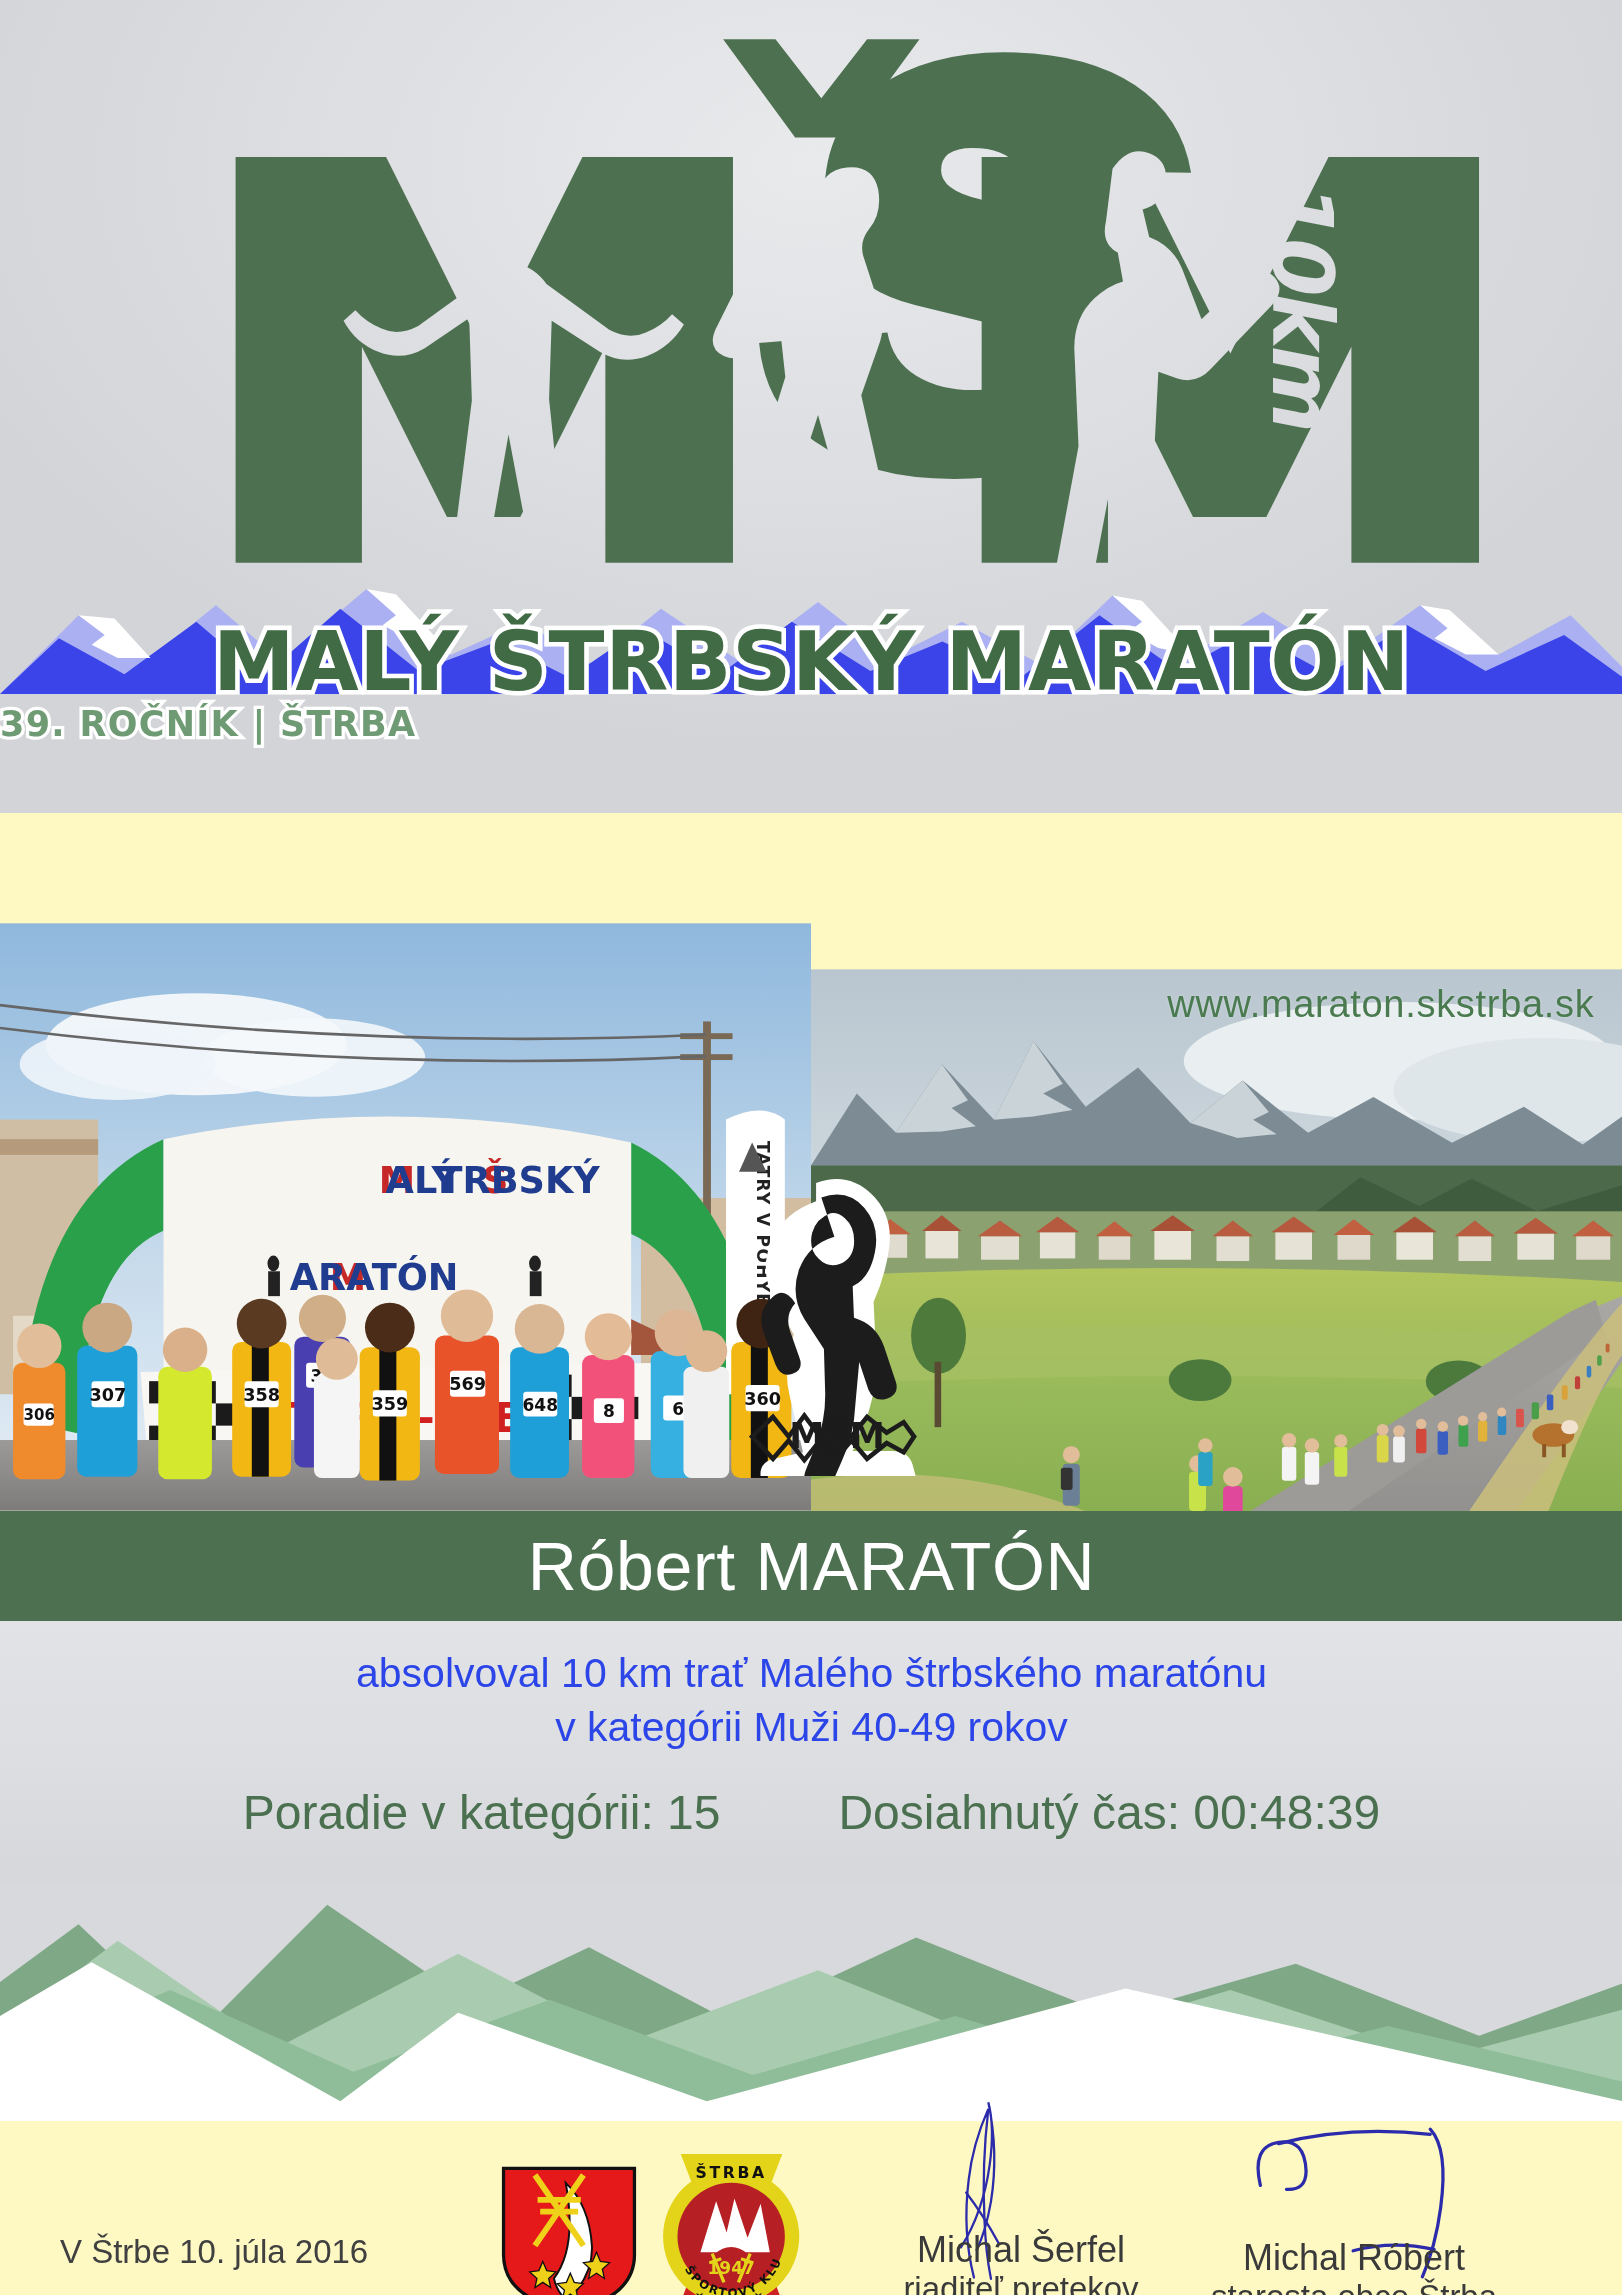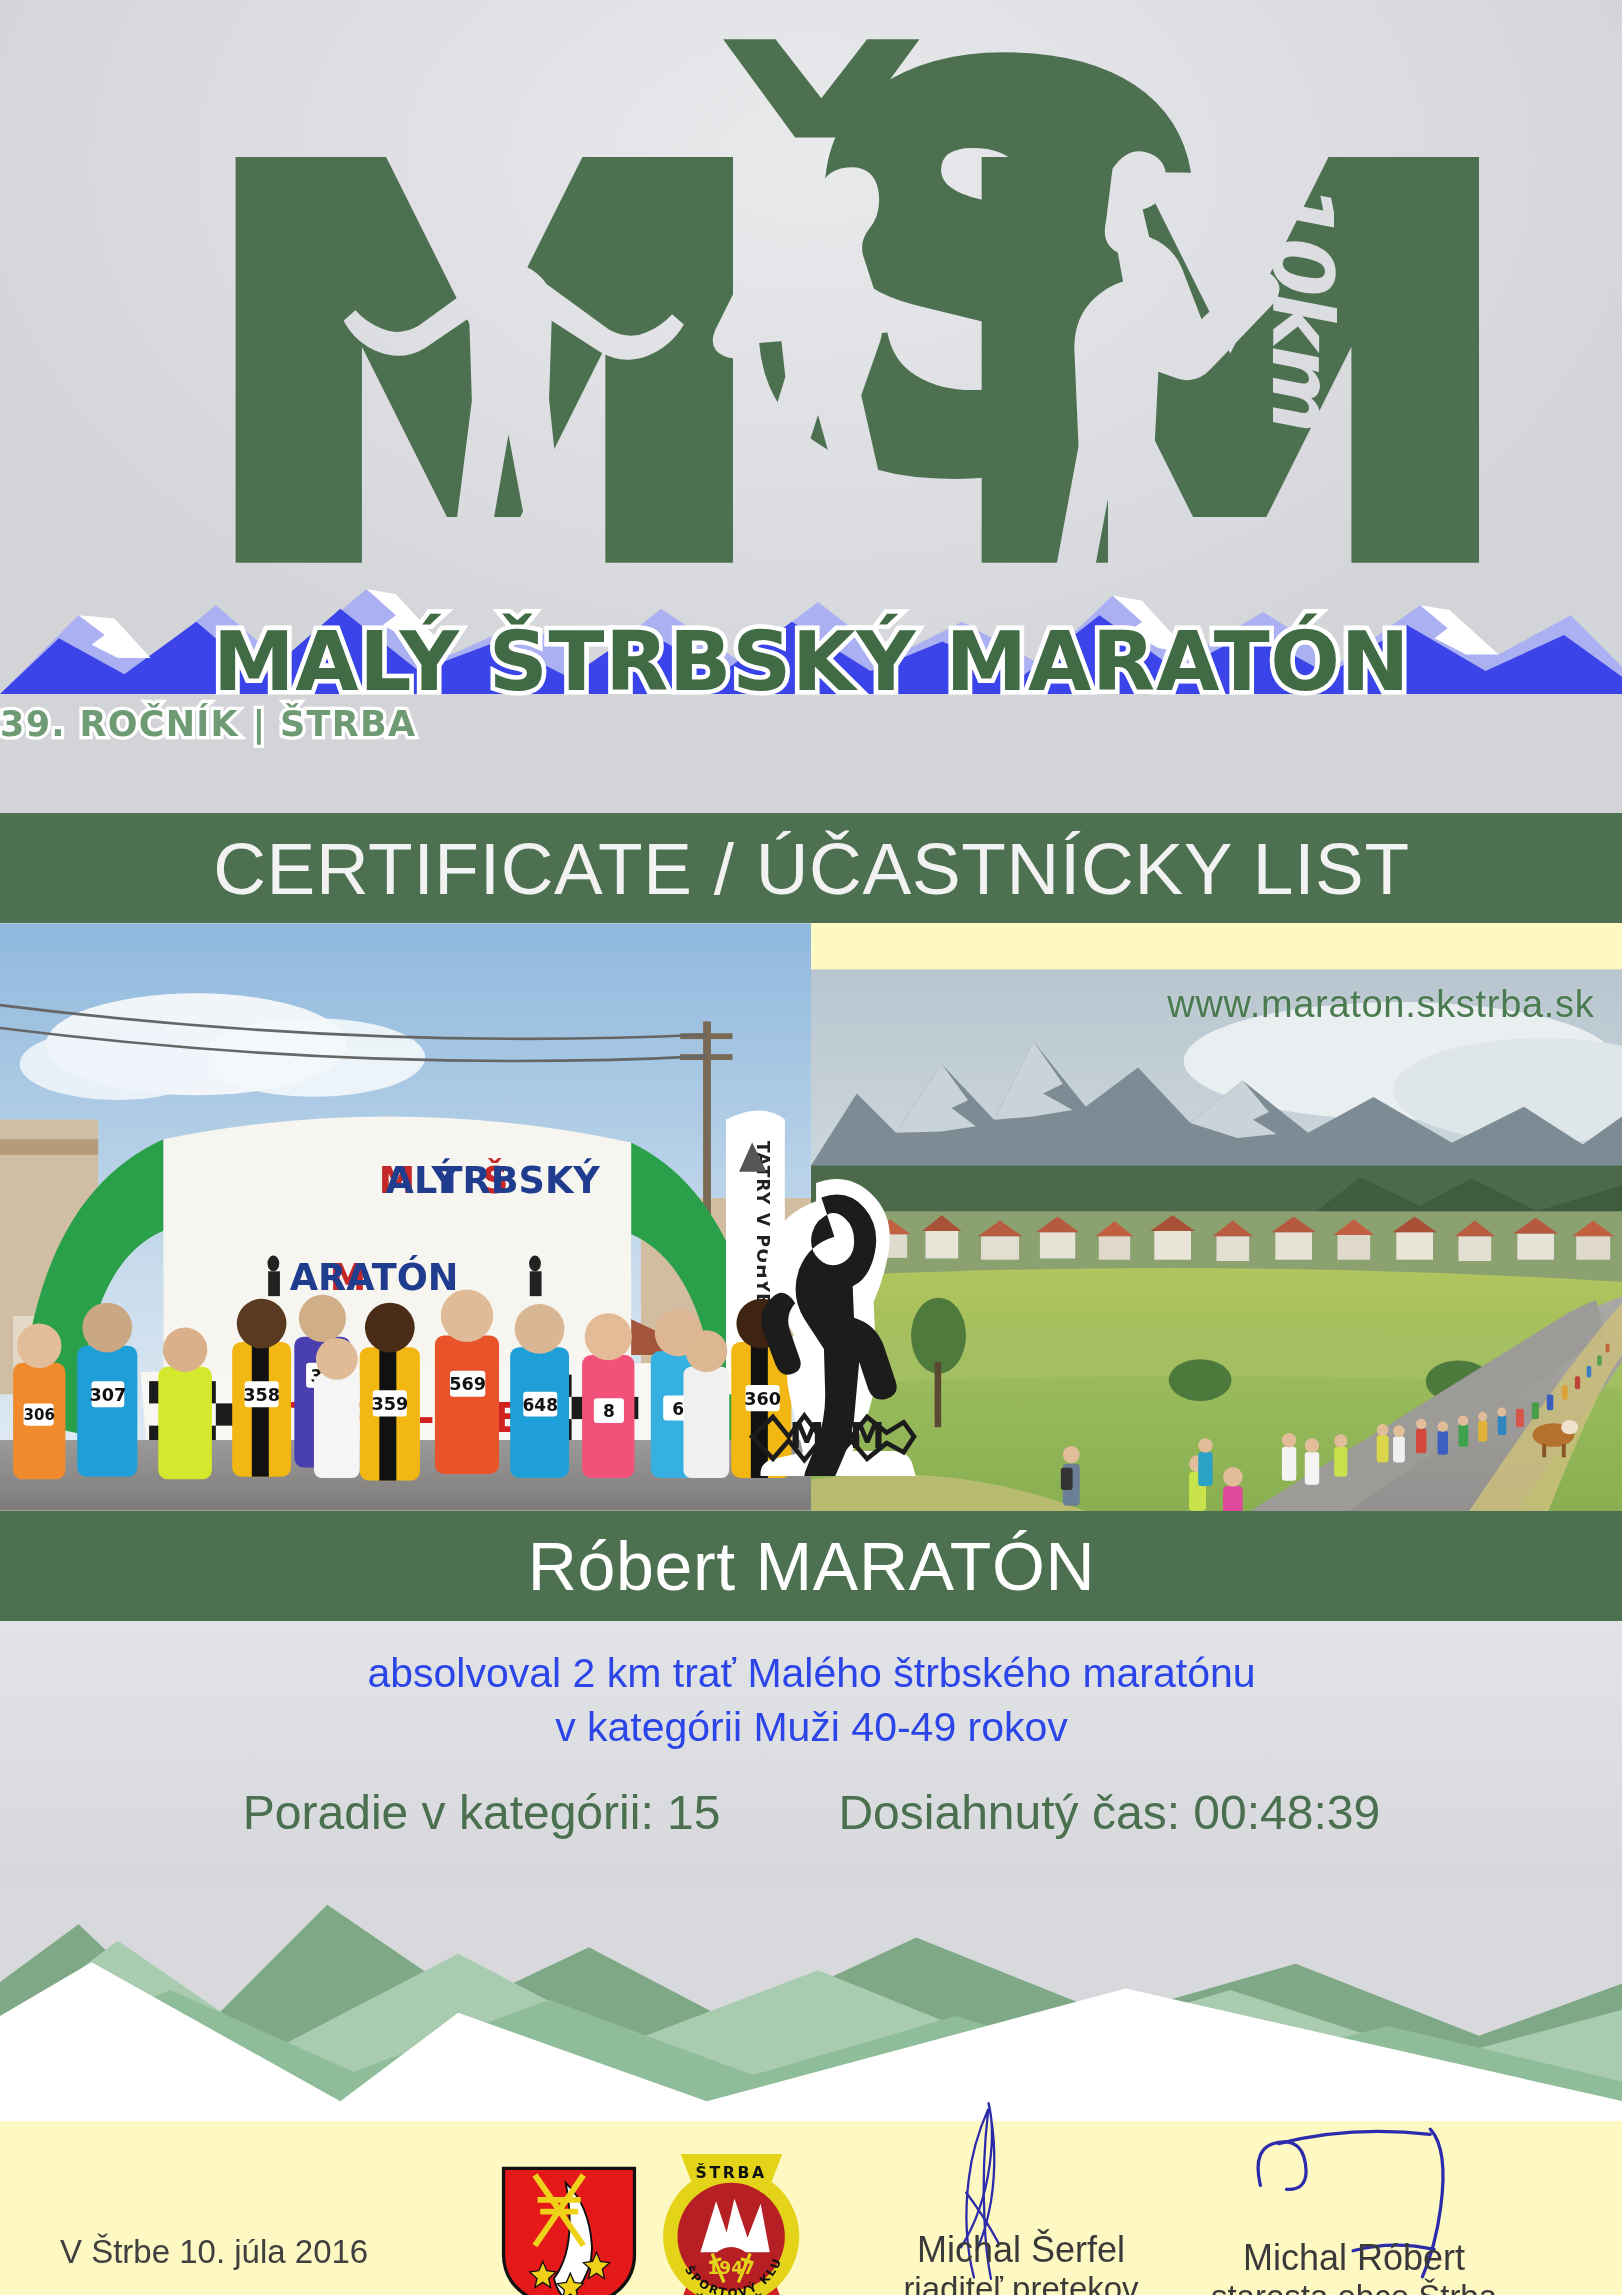--- a/index.html
+++ b/index.html
@@ -192,23 +192,20 @@
       <polygon fill="#ffffff" points="120,110 160,140 140,155 180,175 230,175 175,115"></polygon>
       <polygon fill="#ffffff" points="560,70 605,110 585,125 630,150 690,170 605,78"></polygon>
       <polygon fill="#ffffff" points="1700,80 1745,120 1725,135 1770,160 1820,170 1745,88"></polygon>
       <polygon fill="#ffffff" points="2170,95 2212,130 2192,145 2240,170 2290,170 2215,102"></polygon>
     </svg>
 
     <div class="title-main">MALÝ ŠTRBSKÝ MARATÓN</div>
     <div class="title-sub">39. ROČNÍK | ŠTRBA</div>
   </div>
 
-  <div class="cert-band">
-    <span class="cert-band-text">CERTIFICATE / ÚČASTNÍCKY LIST</span>
-  </div>
 
   <div class="photo-strip">
 
     <div class="photo-left">
       <svg width="811" height="588" viewBox="0 0 1240 898">
         <defs>
           <linearGradient id="sky" x1="0" y1="0" x2="0" y2="1">
             <stop offset="0%" stop-color="#8fb8dd"></stop>
               <stop offset="60%" stop-color="#c9dcec"></stop>
             <stop offset="100%" stop-color="#e6eef5"></stop>
@@ -545,21 +542,21 @@
     </g>
     <text x="150" y="418" text-anchor="middle" font-family="DejaVu Sans, sans-serif" font-weight="bold" font-size="54" fill="#1c1c1c">MŠM</text>
   </svg>
 
   <div class="name-band">
     <span class="name-band-text">Róbert MARATÓN</span>
   </div>
 
   <div class="details">
     <div class="detail-lines">
-      <div>absolvoval 2 km trať Malého štrbského maratónu</div>
+      <div>absolvoval 10 km trať Malého štrbského maratónu</div>
       <div>v kategórii Muži 40-49 rokov</div>
     </div>
     <div class="result-row">
       <div>
         <span>Poradie v kategórii:</span>
         <span>15</span>
       </div>
       <div>
         <span>Dosiahnutý čas:</span>
         <span>00:48:39</span>

